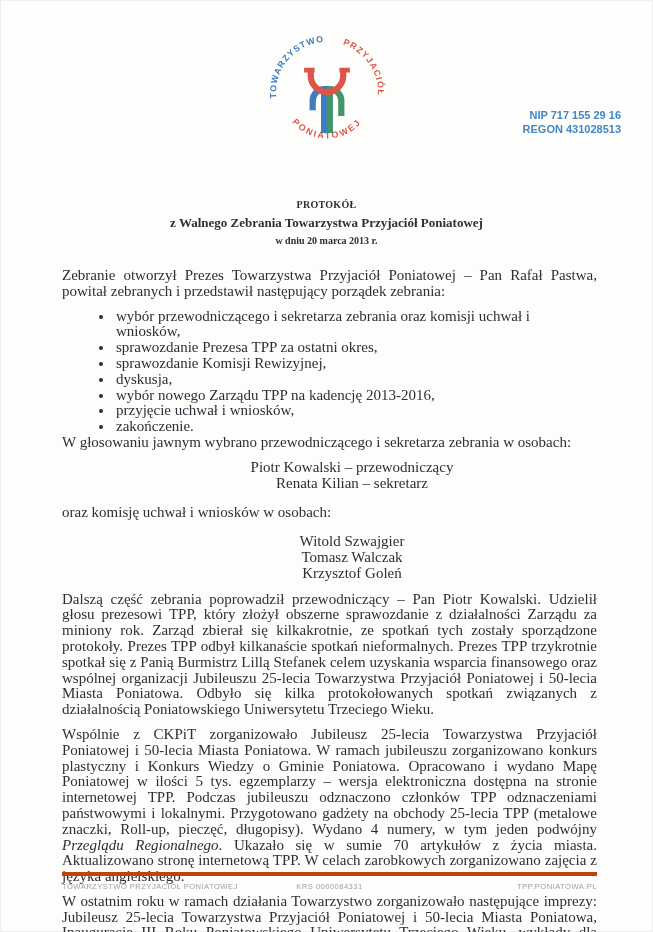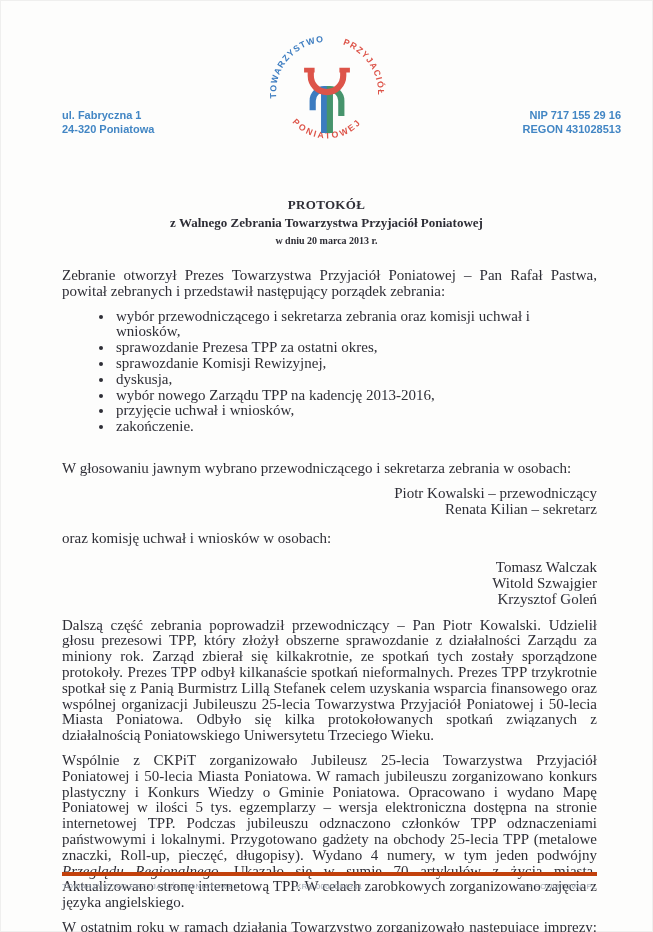--- a/index.html
+++ b/index.html
@@ -33,37 +33,37 @@
   .arc-text {
     font-family: "Liberation Sans", sans-serif;
     font-weight: bold;
     font-size: 9.2px;
     letter-spacing: 1.2px;
   }
   .arc-text-bottom { letter-spacing: 2.2px; }
 
   
   .doc-title { text-align: center; margin: 4px 0 0; font-weight: bold; }
-  .doc-title .t1 { font-size: 13px;   line-height: 18px; letter-spacing: .3px; margin-top: 28px; }
+  .doc-title .t1 { font-size: 10px;   line-height: 18px; letter-spacing: .3px; margin-top: 28px; }
   .doc-title .t2 { font-size: 13px; line-height: 18px; }
   .doc-title .t3 { font-size: 10px; line-height: 18px; }
 
   
   .doc-body {
     margin: 18px 56px 0 62px;
     font-size: 15px;
     line-height: 15.8px;
     text-align: justify;
   }
   .doc-body p { margin: 0 0 9px; }
   p.gap-lg { }
   p.gap-md { margin-bottom: 13px; }
-  ul.agenda { list-style: disc; margin: 0 0 26px; padding: 0 0 0 52px; text-align: left; }
+  ul.agenda { list-style: disc; margin: 0 0 0; padding: 0 0 0 52px; text-align: left; }
   ul.agenda li { padding-left: 2px; }
-  .names { margin: 0 0 14px 45px; text-align: right; }
+  .names { margin: 0 0 14px 45px; text-align: center; }
   .names div { line-height: 15.8px; }
   .names.committee { margin-bottom: 10px; }
   .para { margin: 0 0 9px; }
   .italic { font-style: italic; }
 
   
   .doc-footer {
     position: absolute;
     left: 62px;
     right: 56px;
@@ -80,24 +80,20 @@
   .doc-footer .fc { text-align: left; }
   .doc-footer .fr { text-align: right; }
 </style>
 </head>
 <body>
 
 <div class="page">
 
   <div class="letterhead">
 
-    <div class="addr addr-left">
-      <div>ul. Fabryczna 1</div>
-      <div>24-320 Poniatowa</div>
-    </div>
 
     <div class="logo-wrap">
       <svg width="126" height="126" viewBox="0 0 132 132">
         <defs>
           <path id="arc-top" d="M 14,78 A 53.4,53.4 0 1 1 118,78" fill="none"></path>
           <path id="arc-bottom" d="M 22,84 A 47.5,47.5 0 0 0 110,84" fill="none"></path>
         </defs>
 
         <text class="arc-text">
           <textPath href="#arc-top" startOffset="26%" text-anchor="middle" fill="#3c7cc0">TOWARZYSTWO</textPath>
@@ -145,22 +141,22 @@
     <p class="gap-lg">W głosowaniu jawnym wybrano przewodniczącego i sekretarza zebrania w osobach:</p>
 
     <div class="names">
       <div>Piotr Kowalski – przewodniczący</div>
       <div>Renata Kilian – sekretarz</div>
     </div>
 
     <p class="gap-md">oraz komisję uchwał i wniosków w osobach:</p>
 
     <div class="names committee">
+      <div>Witold Szwajgier</div>
       <div>Tomasz Walczak</div>
-      <div>Witold Szwajgier</div>
       <div>Krzysztof Goleń</div>
     </div>
 
     <p class="para">Dalszą część zebrania poprowadził przewodniczący – Pan Piotr Kowalski. Udzielił głosu prezesowi TPP, który złożył obszerne sprawozdanie z działalności Zarządu za miniony rok. Zarząd zbierał się kilkakrotnie, ze spotkań tych zostały sporządzone protokoły. Prezes TPP odbył kilkanaście spotkań nieformalnych. Prezes TPP trzykrotnie spotkał się z Panią Burmistrz Lillą Stefanek celem uzyskania wsparcia finansowego oraz wspólnej organizacji Jubileuszu 25-lecia Towarzystwa Przyjaciół Poniatowej i 50-lecia Miasta Poniatowa. Odbyło się kilka protokołowanych spotkań związanych z działalnością Poniatowskiego Uniwersytetu Trzeciego Wieku.</p>
 
     <p class="para"><span>Wspólnie z CKPiT zorganizowało Jubileusz 25-lecia Towarzystwa Przyjaciół Poniatowej i 50-lecia Miasta Poniatowa. W ramach jubileuszu zorganizowano konkurs plastyczny i Konkurs Wiedzy o Gminie Poniatowa. Opracowano i wydano Mapę Poniatowej w ilości 5 tys. egzemplarzy – wersja elektroniczna dostępna na stronie internetowej TPP. Podczas jubileuszu odznaczono członków TPP odznaczeniami państwowymi i lokalnymi. Przygotowano gadżety na obchody 25-lecia TPP (metalowe znaczki, Roll-up, pieczęć, długopisy). Wydano 4 numery, w tym jeden podwójny </span><span class="italic">Przeglądu Regionalnego</span><span>. Ukazało się w sumie 70 artykułów z życia miasta. Aktualizowano stronę internetową TPP. W celach zarobkowych zorganizowano zajęcia z języka angielskiego.</span></p>
 
     <p class="para">W ostatnim roku w ramach działania Towarzystwo zorganizowało następujące imprezy: Jubileusz 25-lecia Towarzystwa Przyjaciół Poniatowej i 50-lecia Miasta Poniatowa, Inaugurację III Roku Poniatowskiego Uniwersytetu Trzeciego Wieku, wykłady dla słuchaczy w ramach PUTW, spotkanie opłatkowe. Pozyskano członka wspierającego firmę PAWTRANS.</p>
   </div>
 

